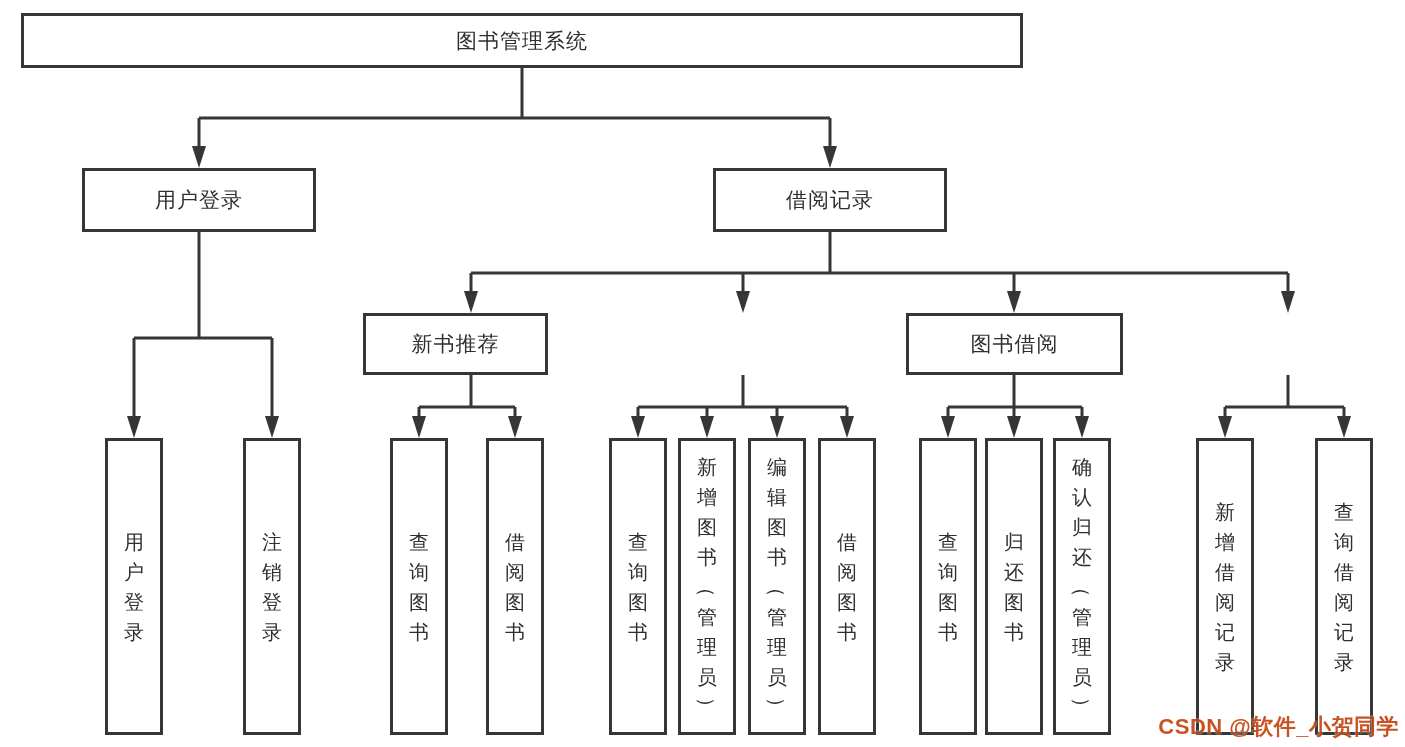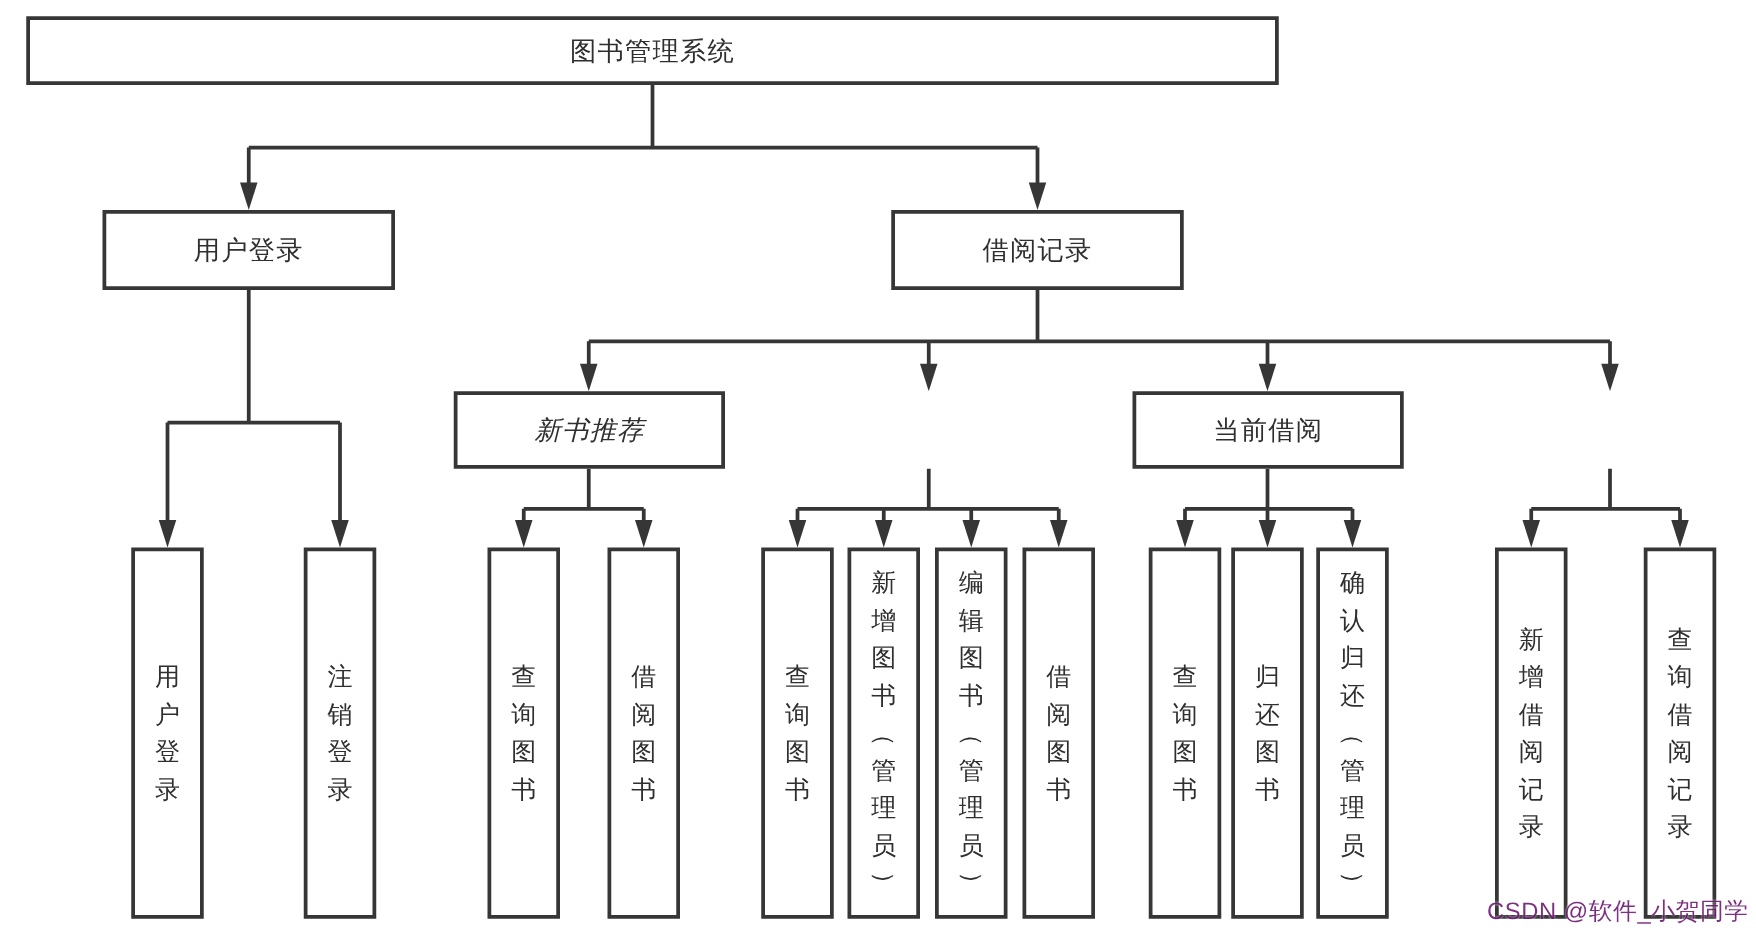--- a/index.html
+++ b/index.html
@@ -22,22 +22,23 @@
     flex-direction:column;
   }
   .leaf-label {
     display:flex; flex-direction:column;
     align-items:center; justify-content:center; width:100%;
   }
   .vchar { display:block; text-align:center; font-size:20px; line-height:30px; width:100%; }
   .vrot { transform:rotate(90deg); }
   .watermark {
     position:absolute; right:6px; bottom:5px; z-index:5;
-    font-size:19px; color:#701a75; opacity:0.9; letter-spacing:0.5px;
+    font-size:22px; color:#c2410c; opacity:0.9; letter-spacing:0.5px;
     text-shadow:0 0 2px #ffffff;
+    font-weight:bold;
   }
 </style>
 </head>
 <body>
 
 <div id="stage">
 
   <svg id="wires" width="1405" height="747" viewBox="0 0 1405 747">
     <g stroke="#363636" stroke-width="3" fill="none">
 
@@ -89,25 +90,25 @@
     <span>图书管理系统</span>
   </div>
 
   <div class="node hnode" style="left:82px; top:168px; width:234px; height:64px;">
     <span>用户登录</span>
   </div>
   <div class="node hnode" style="left:713px; top:168px; width:234px; height:64px;">
     <span>借阅记录</span>
   </div>
 
-  <div class="node hnode" style="left:363px; top:313px; width:217px; height:62px;font-style:italic;">
+  <div class="node hnode" style="left:363px; top:313px; width:185px; height:62px;">
     <span>新书推荐</span>
   </div>
   <div class="node hnode" style="left:906px; top:313px; width:217px; height:62px;">
-    <span>当前借阅</span>
+    <span>图书借阅</span>
   </div>
 
   <div class="node leaf" style="left:105px;">
     <div class="leaf-label">
         <span class="vchar">用</span>
         <span class="vchar">户</span>
         <span class="vchar">登</span>
         <span class="vchar">录</span>
       </div>
   </div>

